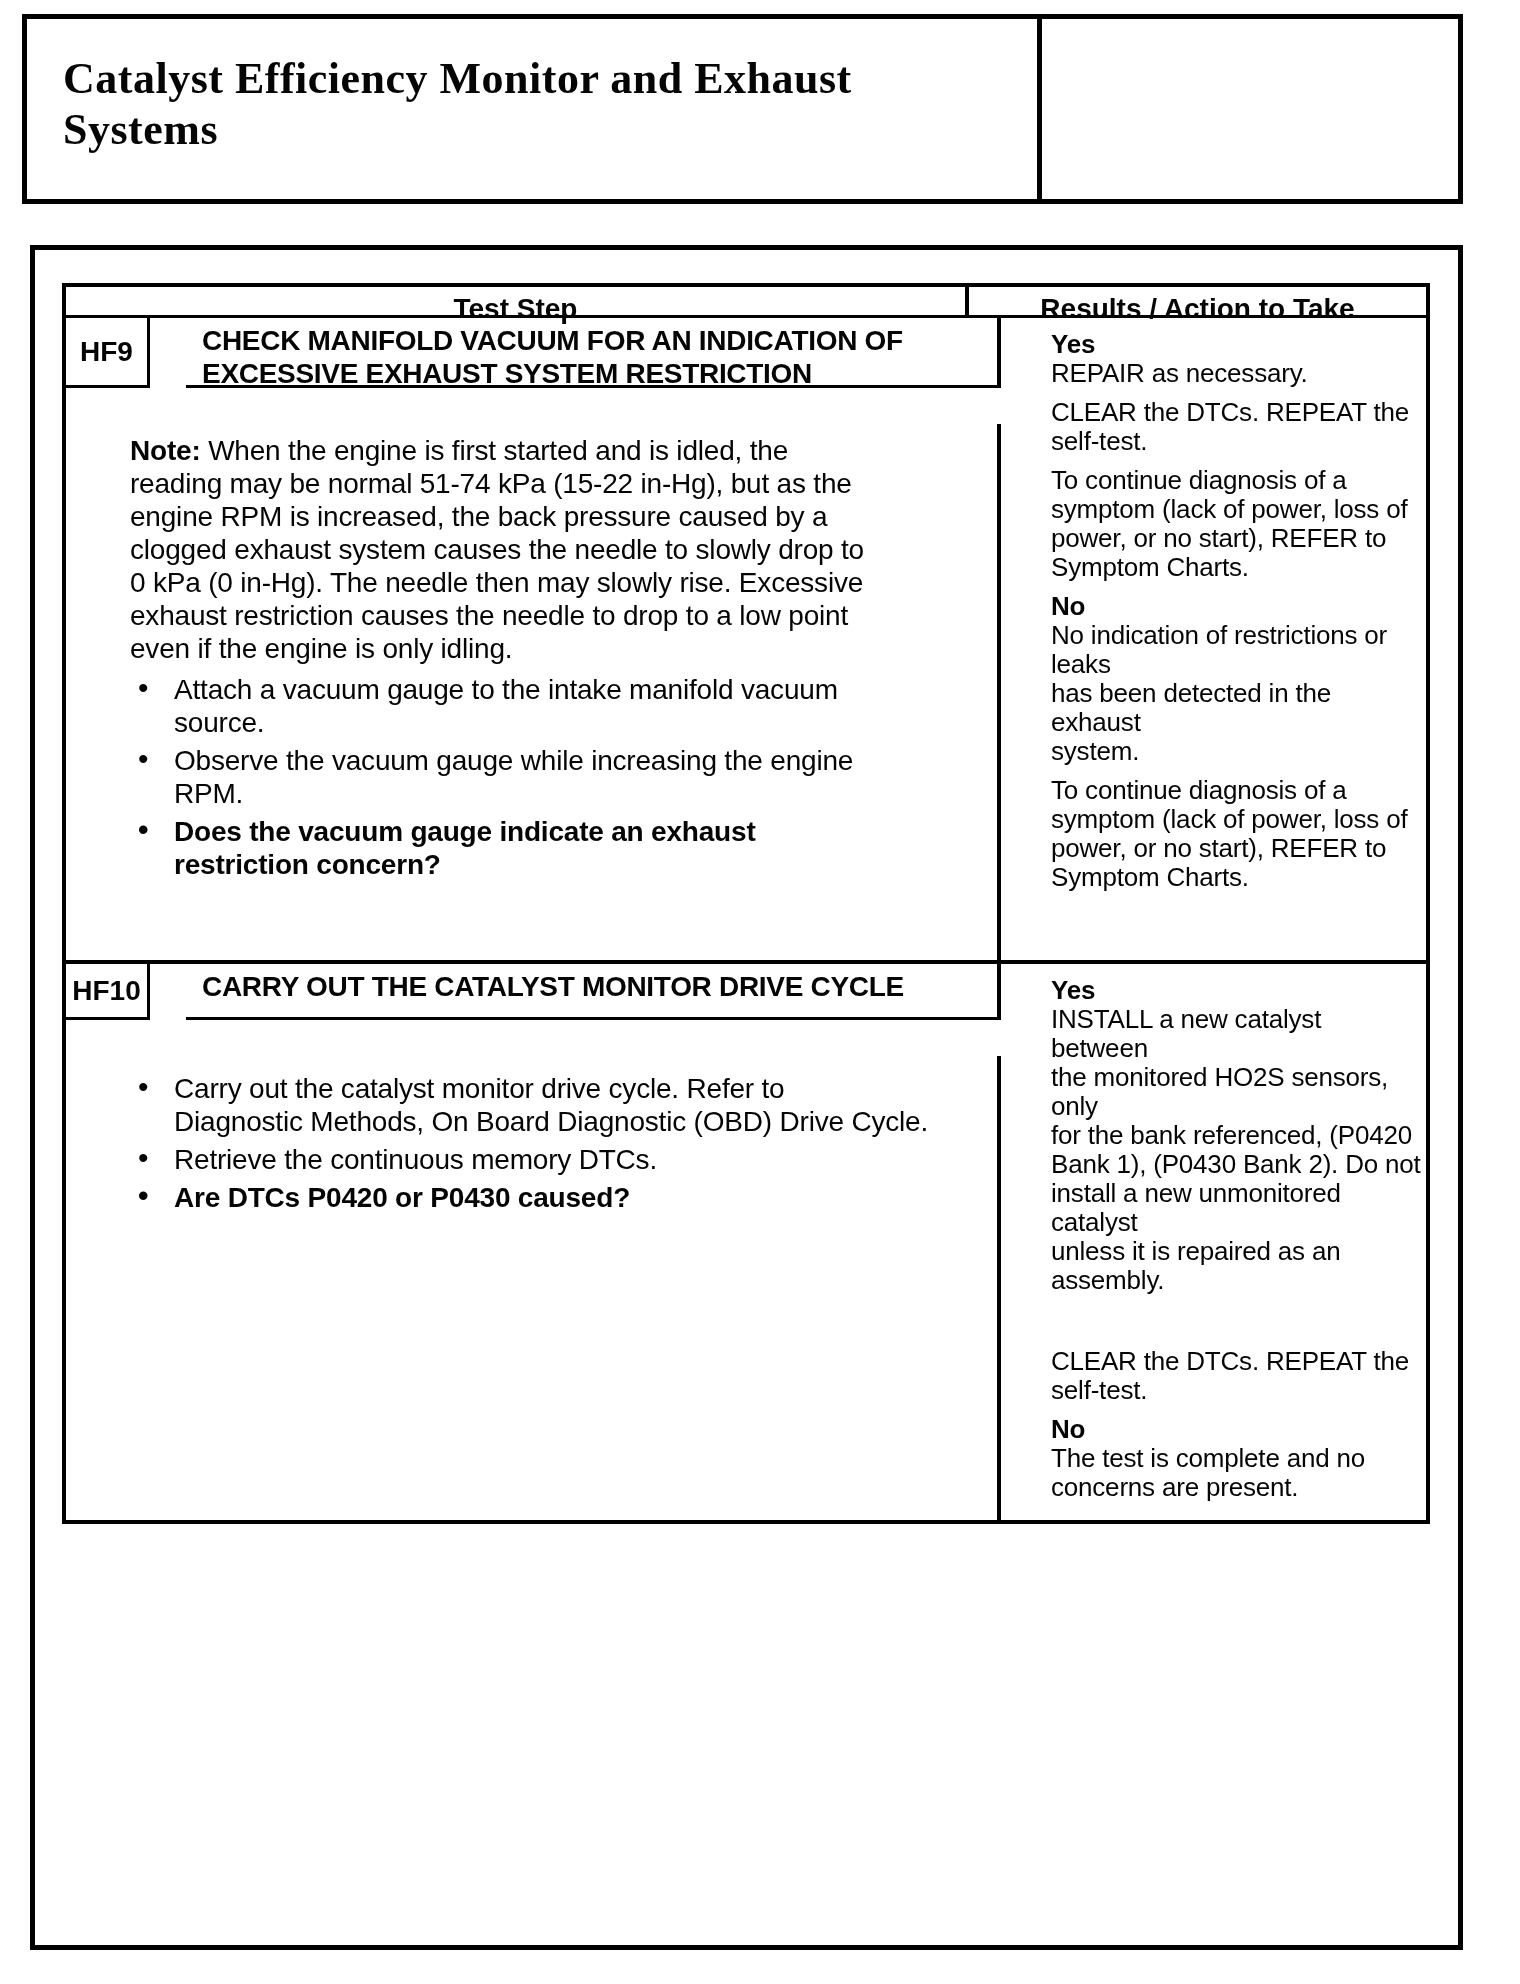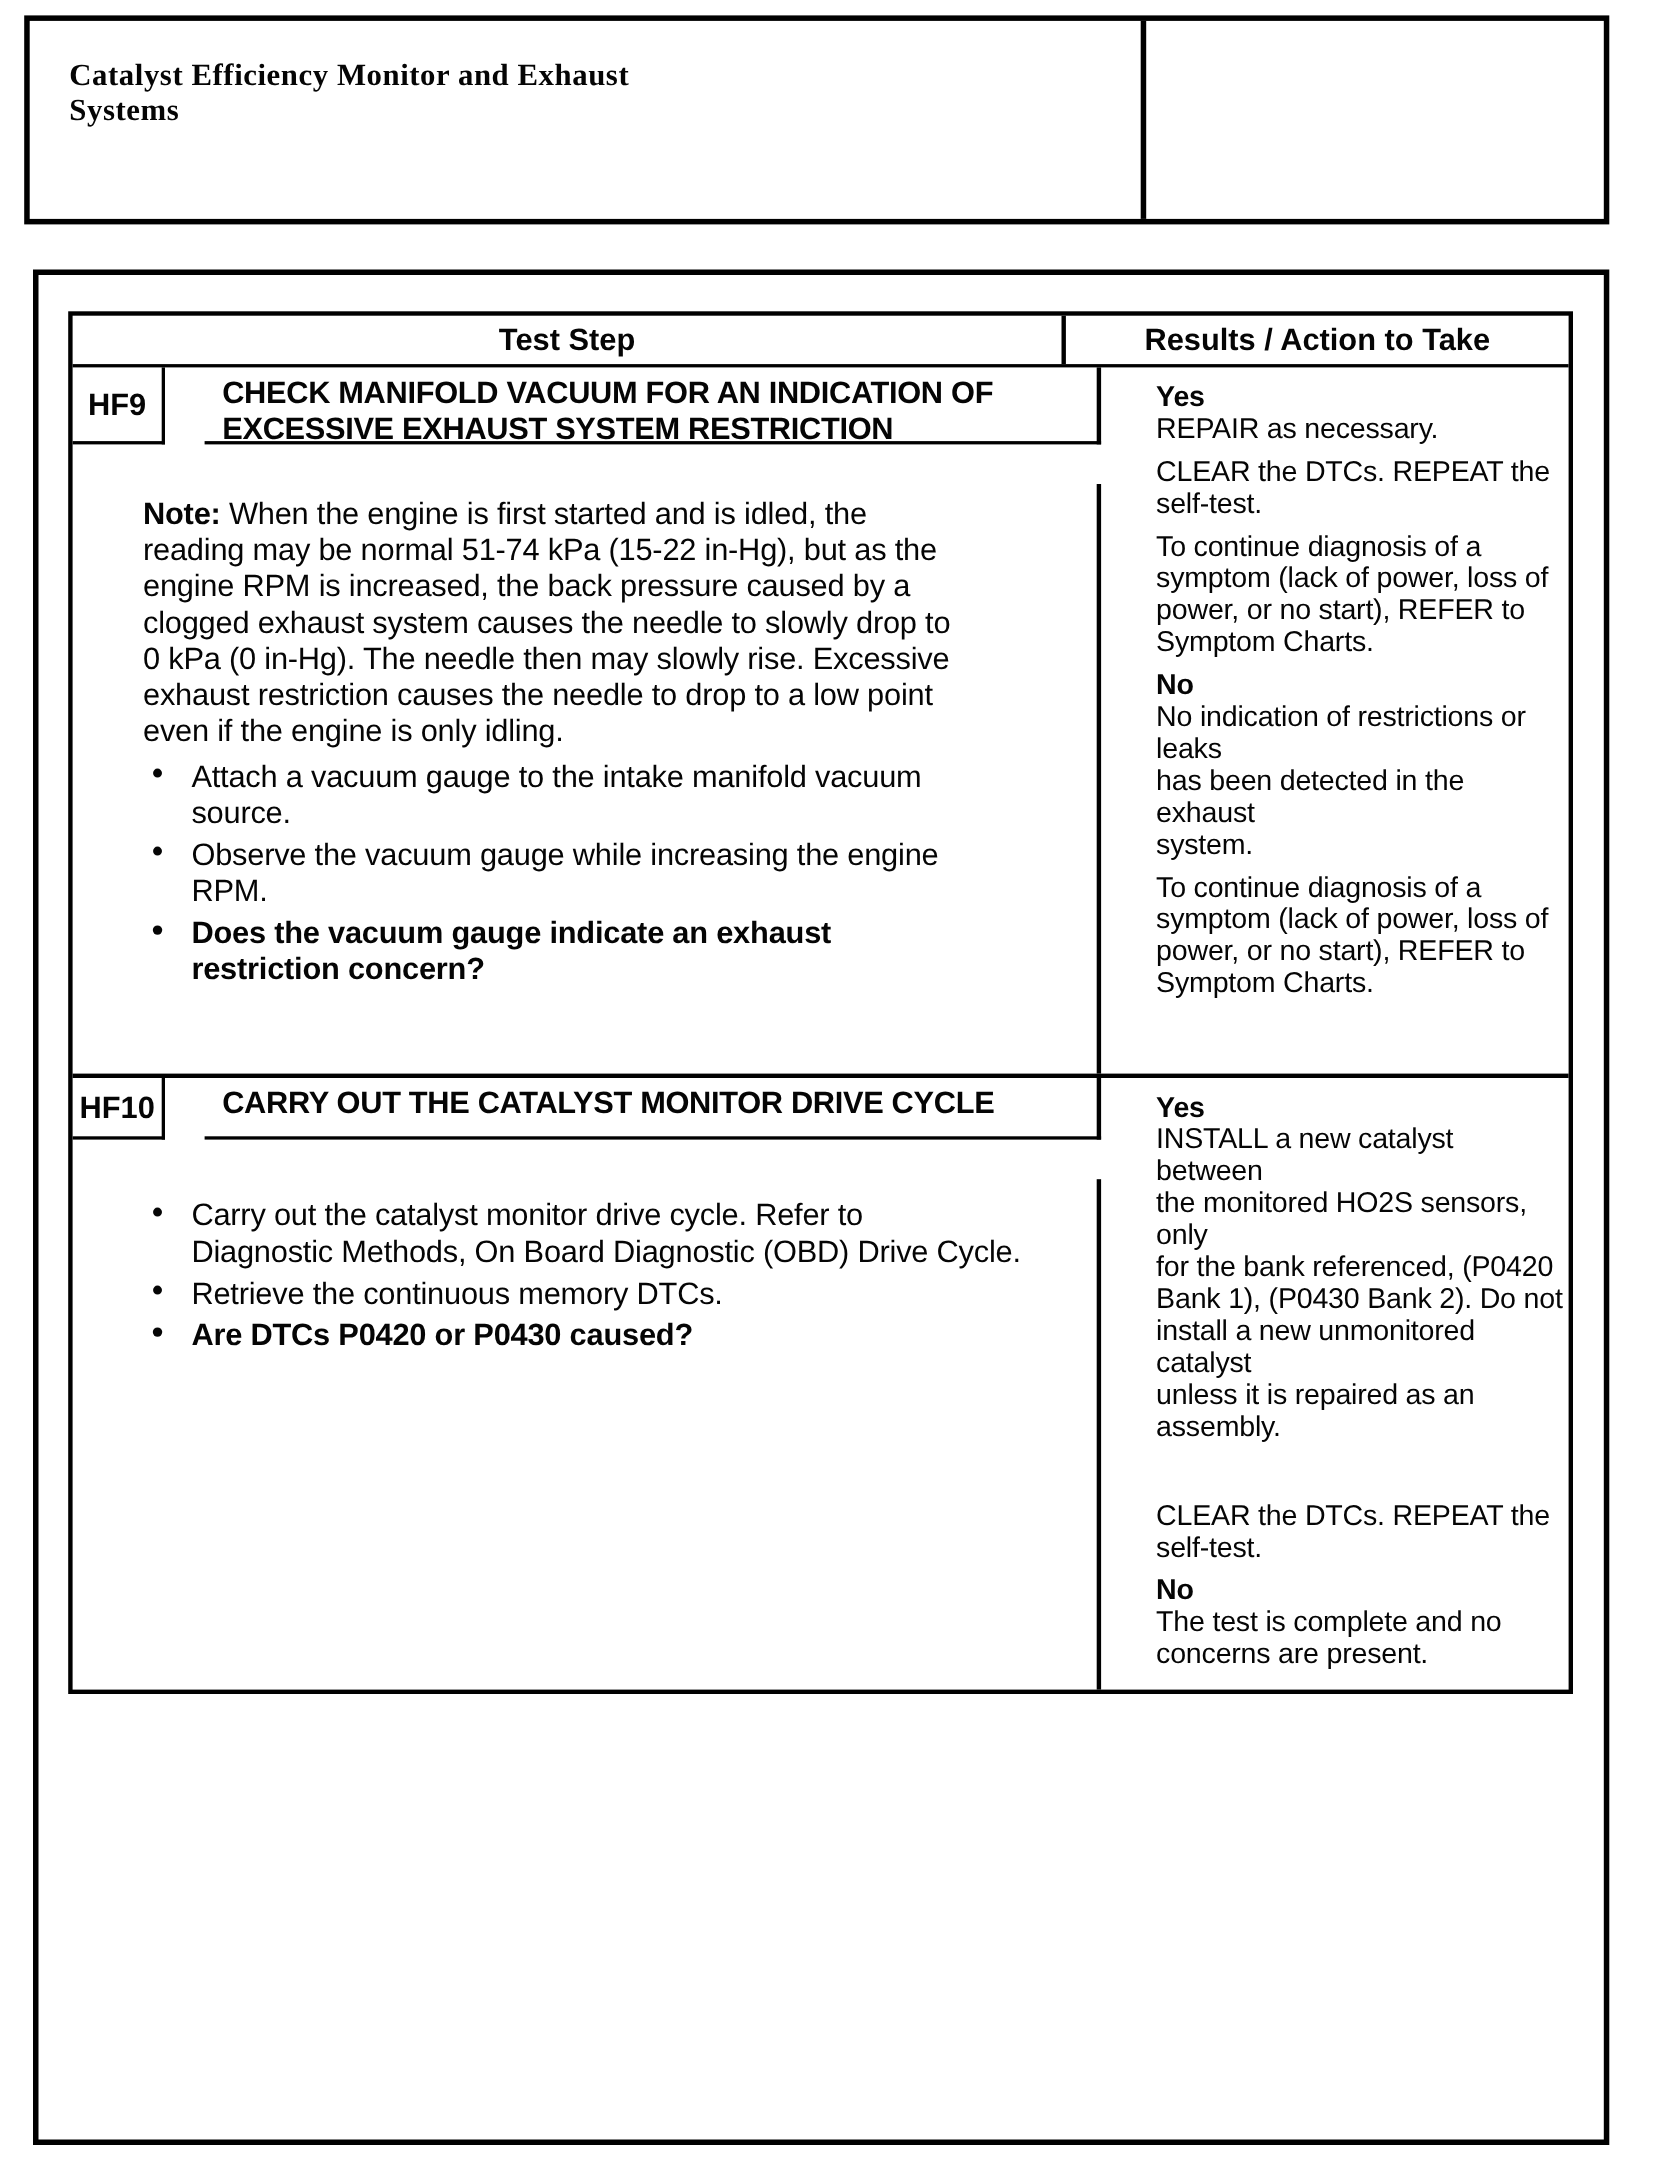--- a/index.html
+++ b/index.html
@@ -11,39 +11,39 @@
   .header-box{
     position:absolute;left:22px;top:14px;width:1441px;height:190px;
     border:5px solid #000;box-sizing:border-box;display:flex;background:#fff;
   }
   .header-title-cell{
     width:1015px;box-sizing:border-box;border-right:5px solid #000;
     padding:34px 30px 0 36px;
   }
   .page-title{
     margin:0;font-family:"Liberation Serif",serif;font-weight:bold;
-    font-size:28px;line-height:1.16;letter-spacing:.5px;white-space:pre-line;
+    font-size:44px;line-height:1.16;letter-spacing:.5px;white-space:pre-line;
   }
   .header-code-cell{flex:1;display:flex;align-items:center;justify-content:center;}
   .section-code{
     font-family:"Liberation Serif",serif;font-weight:bold;font-size:48px;letter-spacing:2px;
   }
   
   .outer-box{
     position:absolute;left:30px;top:245px;width:1433px;height:1705px;
     border:5px solid #000;box-sizing:border-box;background:#fff;
   }
   
   .test-table{
     position:absolute;left:27px;top:33px;width:1368px;
     border:4px solid #000;box-sizing:border-box;background:#fff;
   }
   .thead{display:grid;grid-template-columns:903px 1fr;border-bottom:3px solid #000;}
   .th{
-    font-weight:bold;font-size:28px;line-height:44px;height:44px;
+    font-weight:bold;font-size:28px;line-height:44px;height:28px;
     text-align:center;box-sizing:border-box;
   }
   .th-test{border-right:4px solid #000;}
   .test-block{
     display:grid;grid-template-columns:84px 815px 1fr;
     border-bottom:4px solid #000;box-sizing:border-box;gap:36px;
   }
   .test-block.last{border-bottom:none;}
   .block-hf9{grid-template-rows:70px 536px;}
   .block-hf10{grid-template-rows:56px 464px;}

